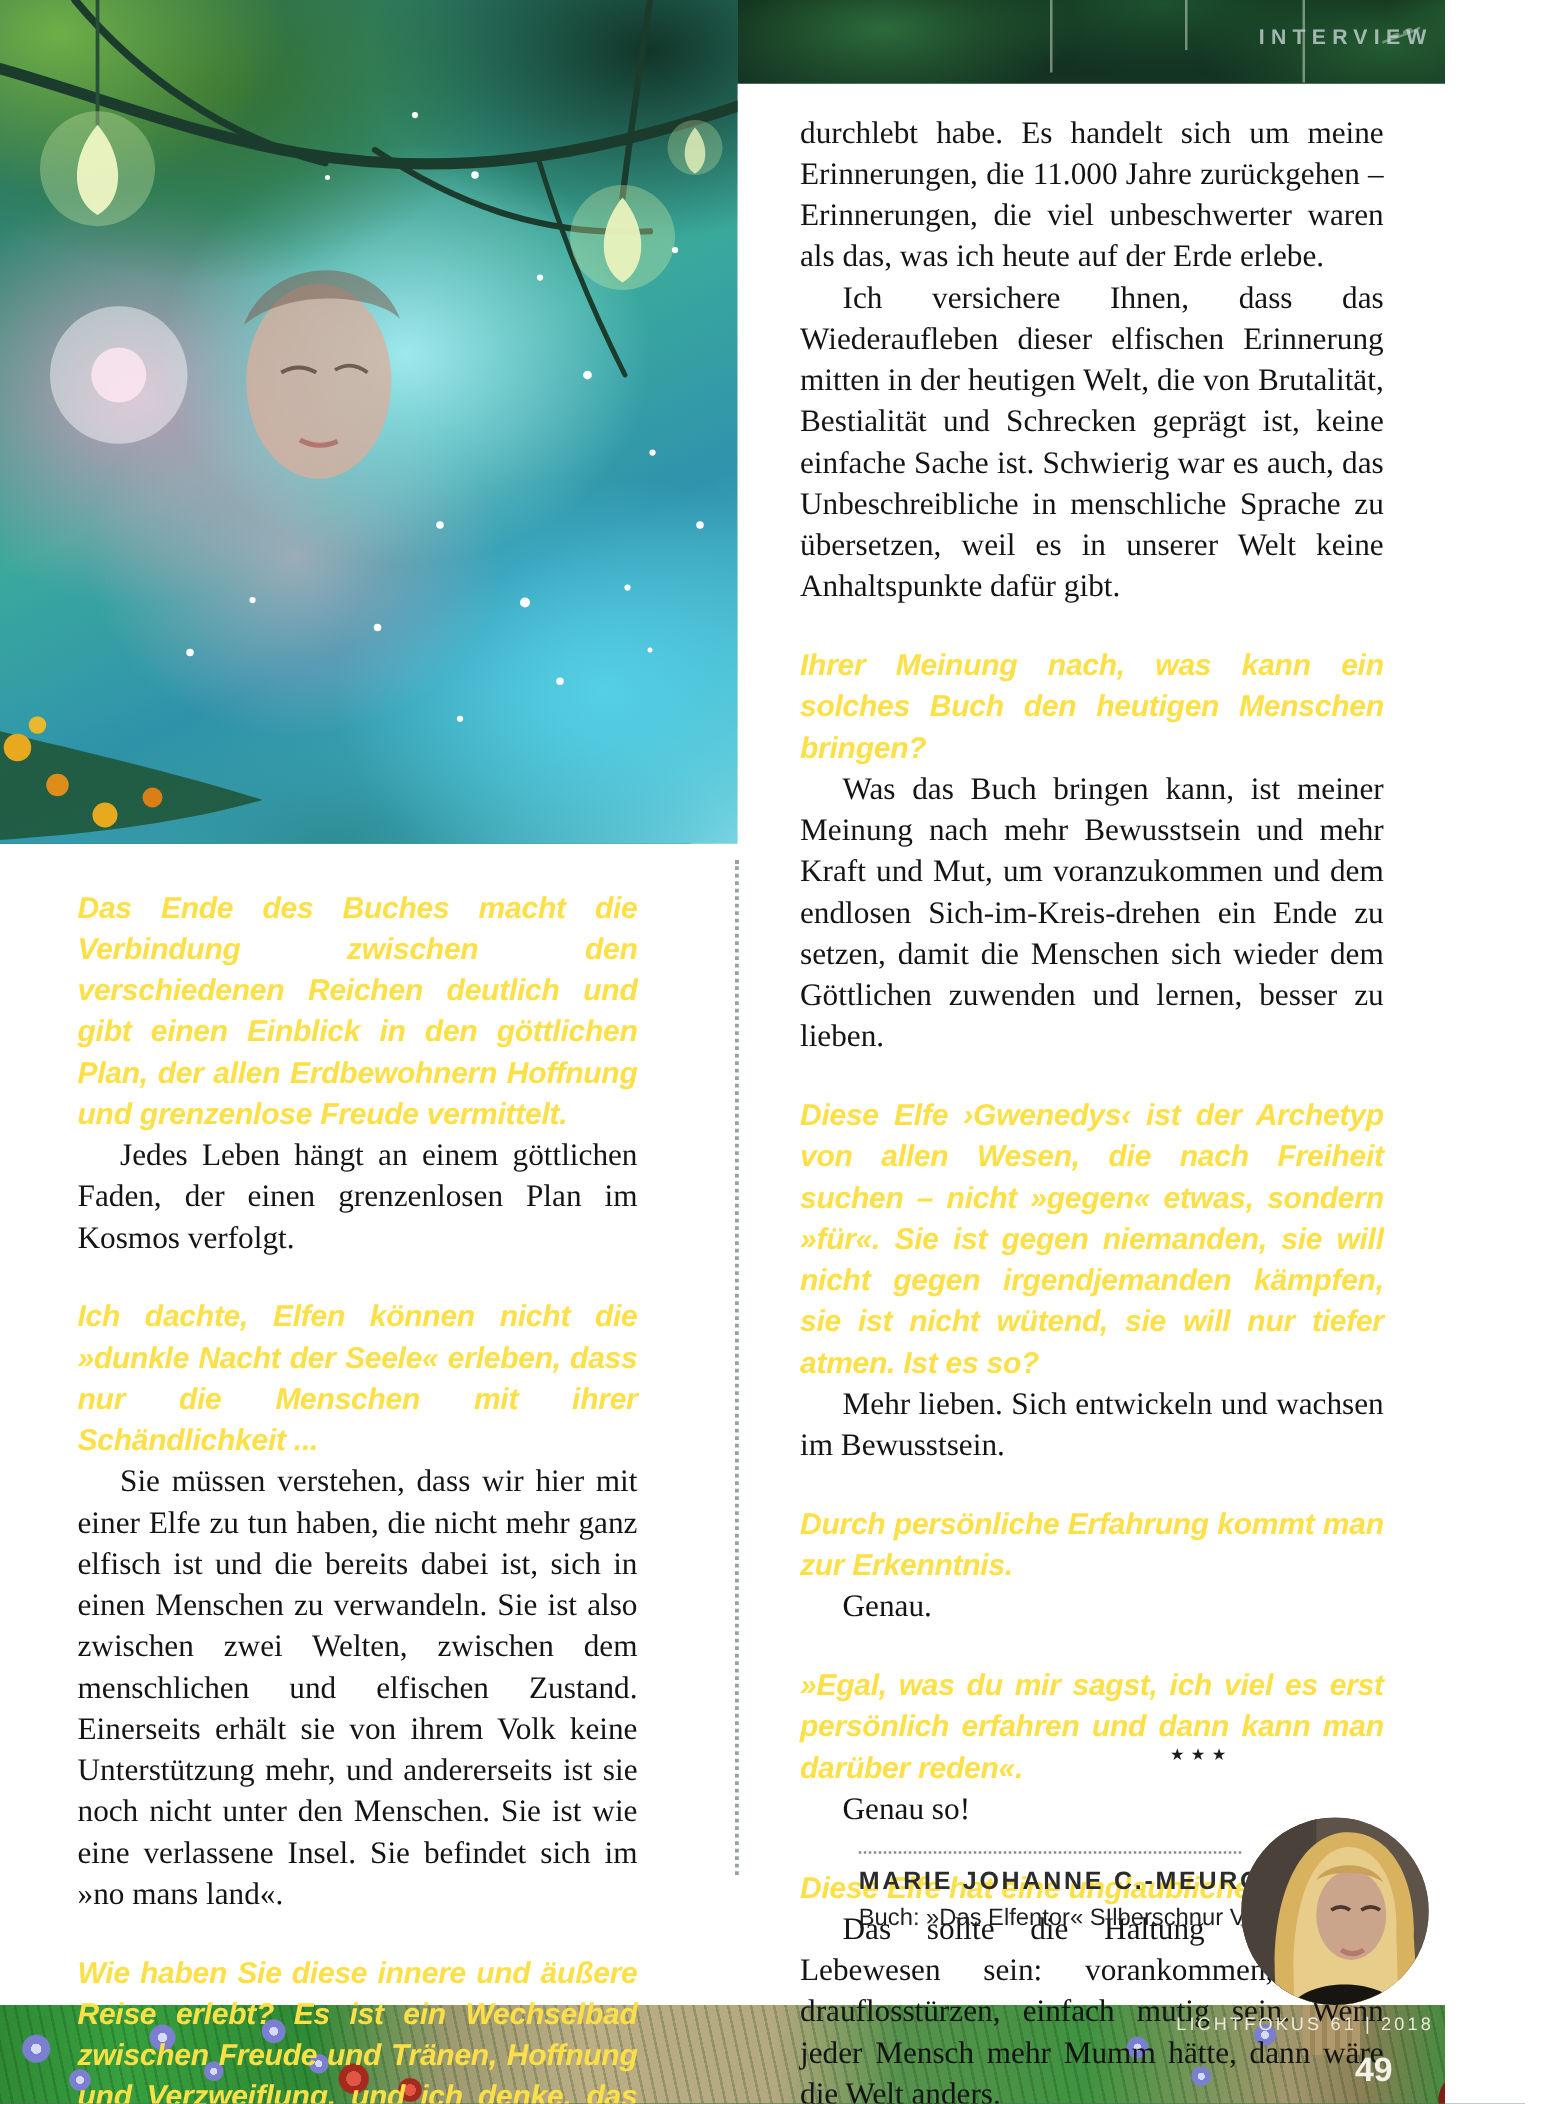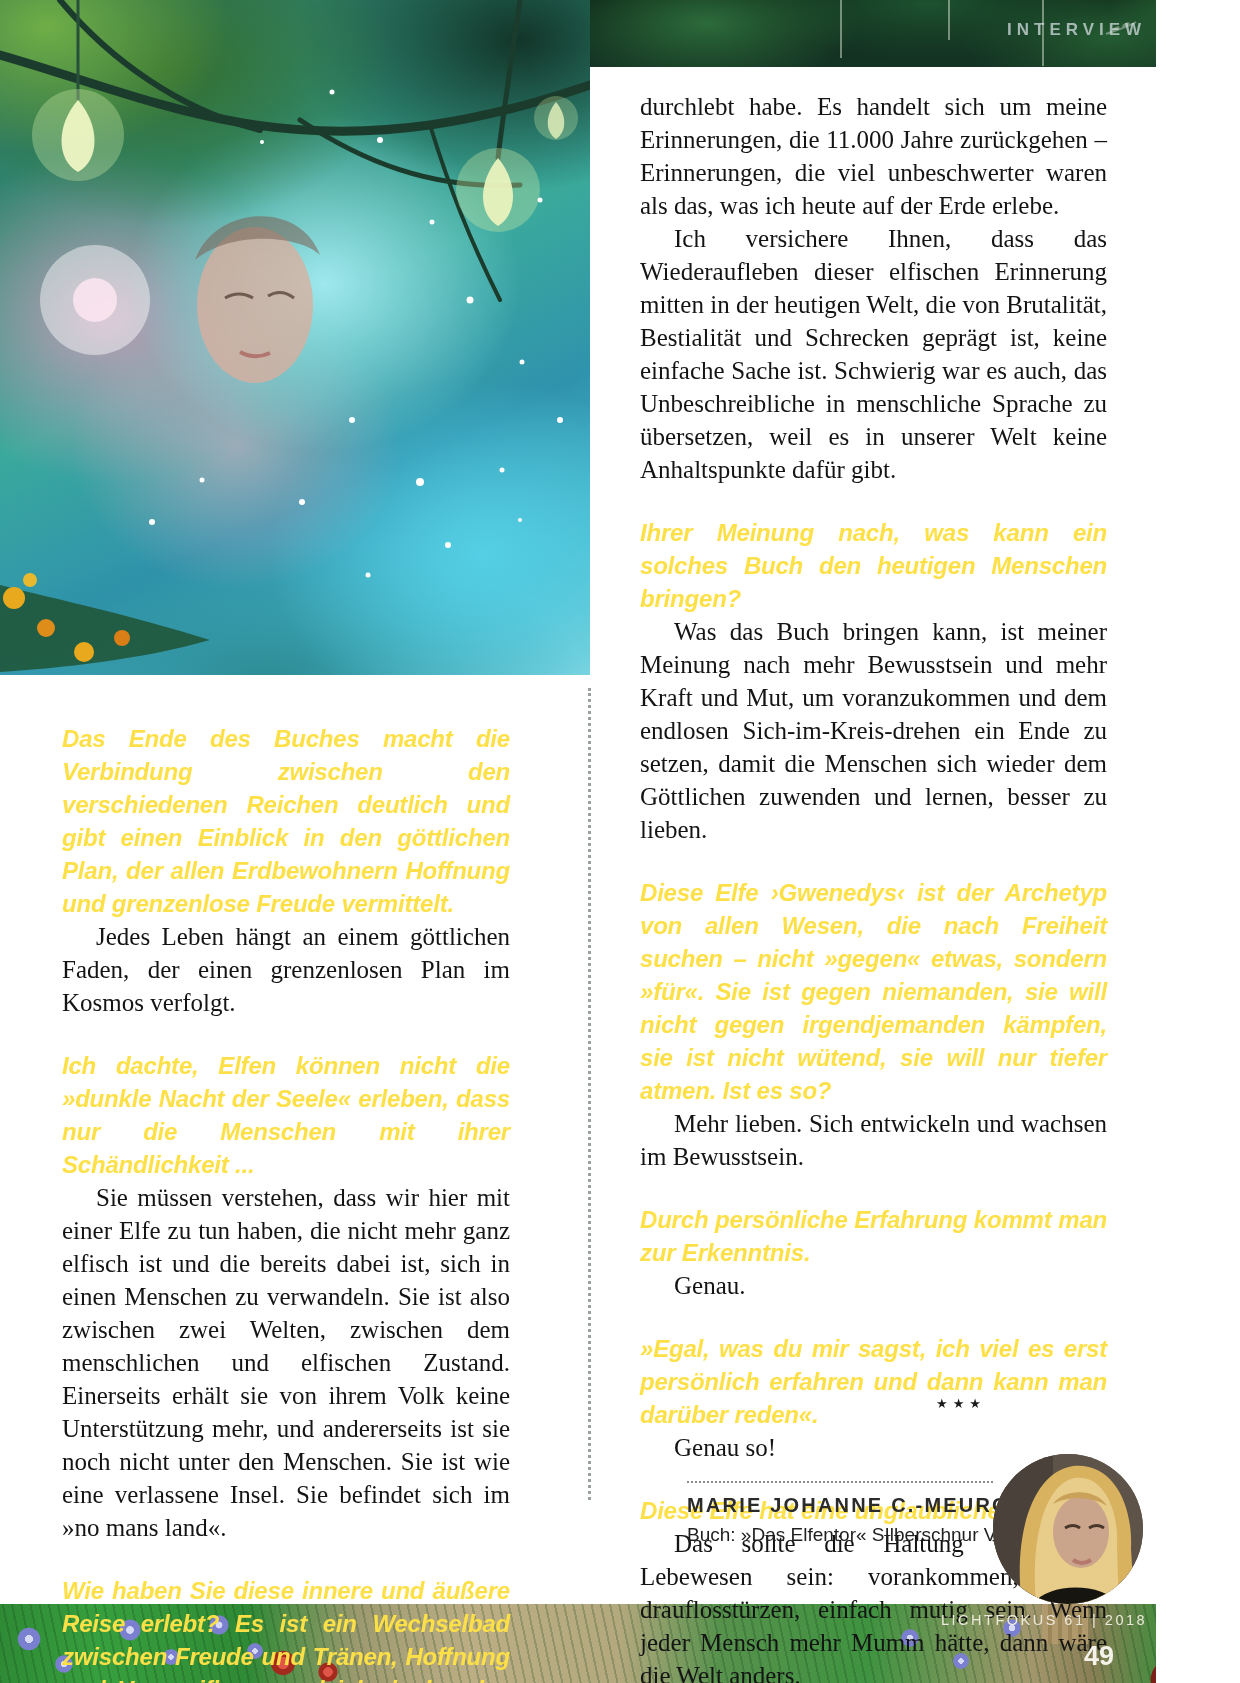--- a/index.html
+++ b/index.html
@@ -64,21 +64,21 @@
 
   
   .col{position:absolute;color:#141414;}
   #col-left{left:62px;top:710px;width:448px;}
   #col-right{left:640px;top:90px;width:467px;}
   .col p{margin:0;text-align:justify;hyphens:auto;}
   .col p.a, .col p.cont{font-family:"Liberation Serif",serif;font-size:25px;line-height:33px;}
   .col p.a{text-indent:34px;}
   .col p.q{font-family:"Liberation Sans",sans-serif;font-style:italic;font-weight:600;
     font-size:24px;line-height:33px;letter-spacing:-0.2px;margin-top:30px;color:#fde047;}
-  #col-left > p:first-child{margin-top:12px;}
+  #col-left > p:first-child{margin-top:0;}
   .end-mark{position:absolute;left:936px;top:1396px;font-size:13px;letter-spacing:5px;color:#1c1c1c;}
 
   .header-label{position:absolute;left:1007px;top:20px;font-size:17px;font-weight:600;
     letter-spacing:5px;color:rgba(202,214,216,0.78);}
   .twig{position:absolute;left:1104px;top:18px;opacity:.45;}
 
   .divider{position:absolute;left:588px;top:688px;height:812px;width:0;
     border-left:3px dotted #98a0a0;}
 
   

